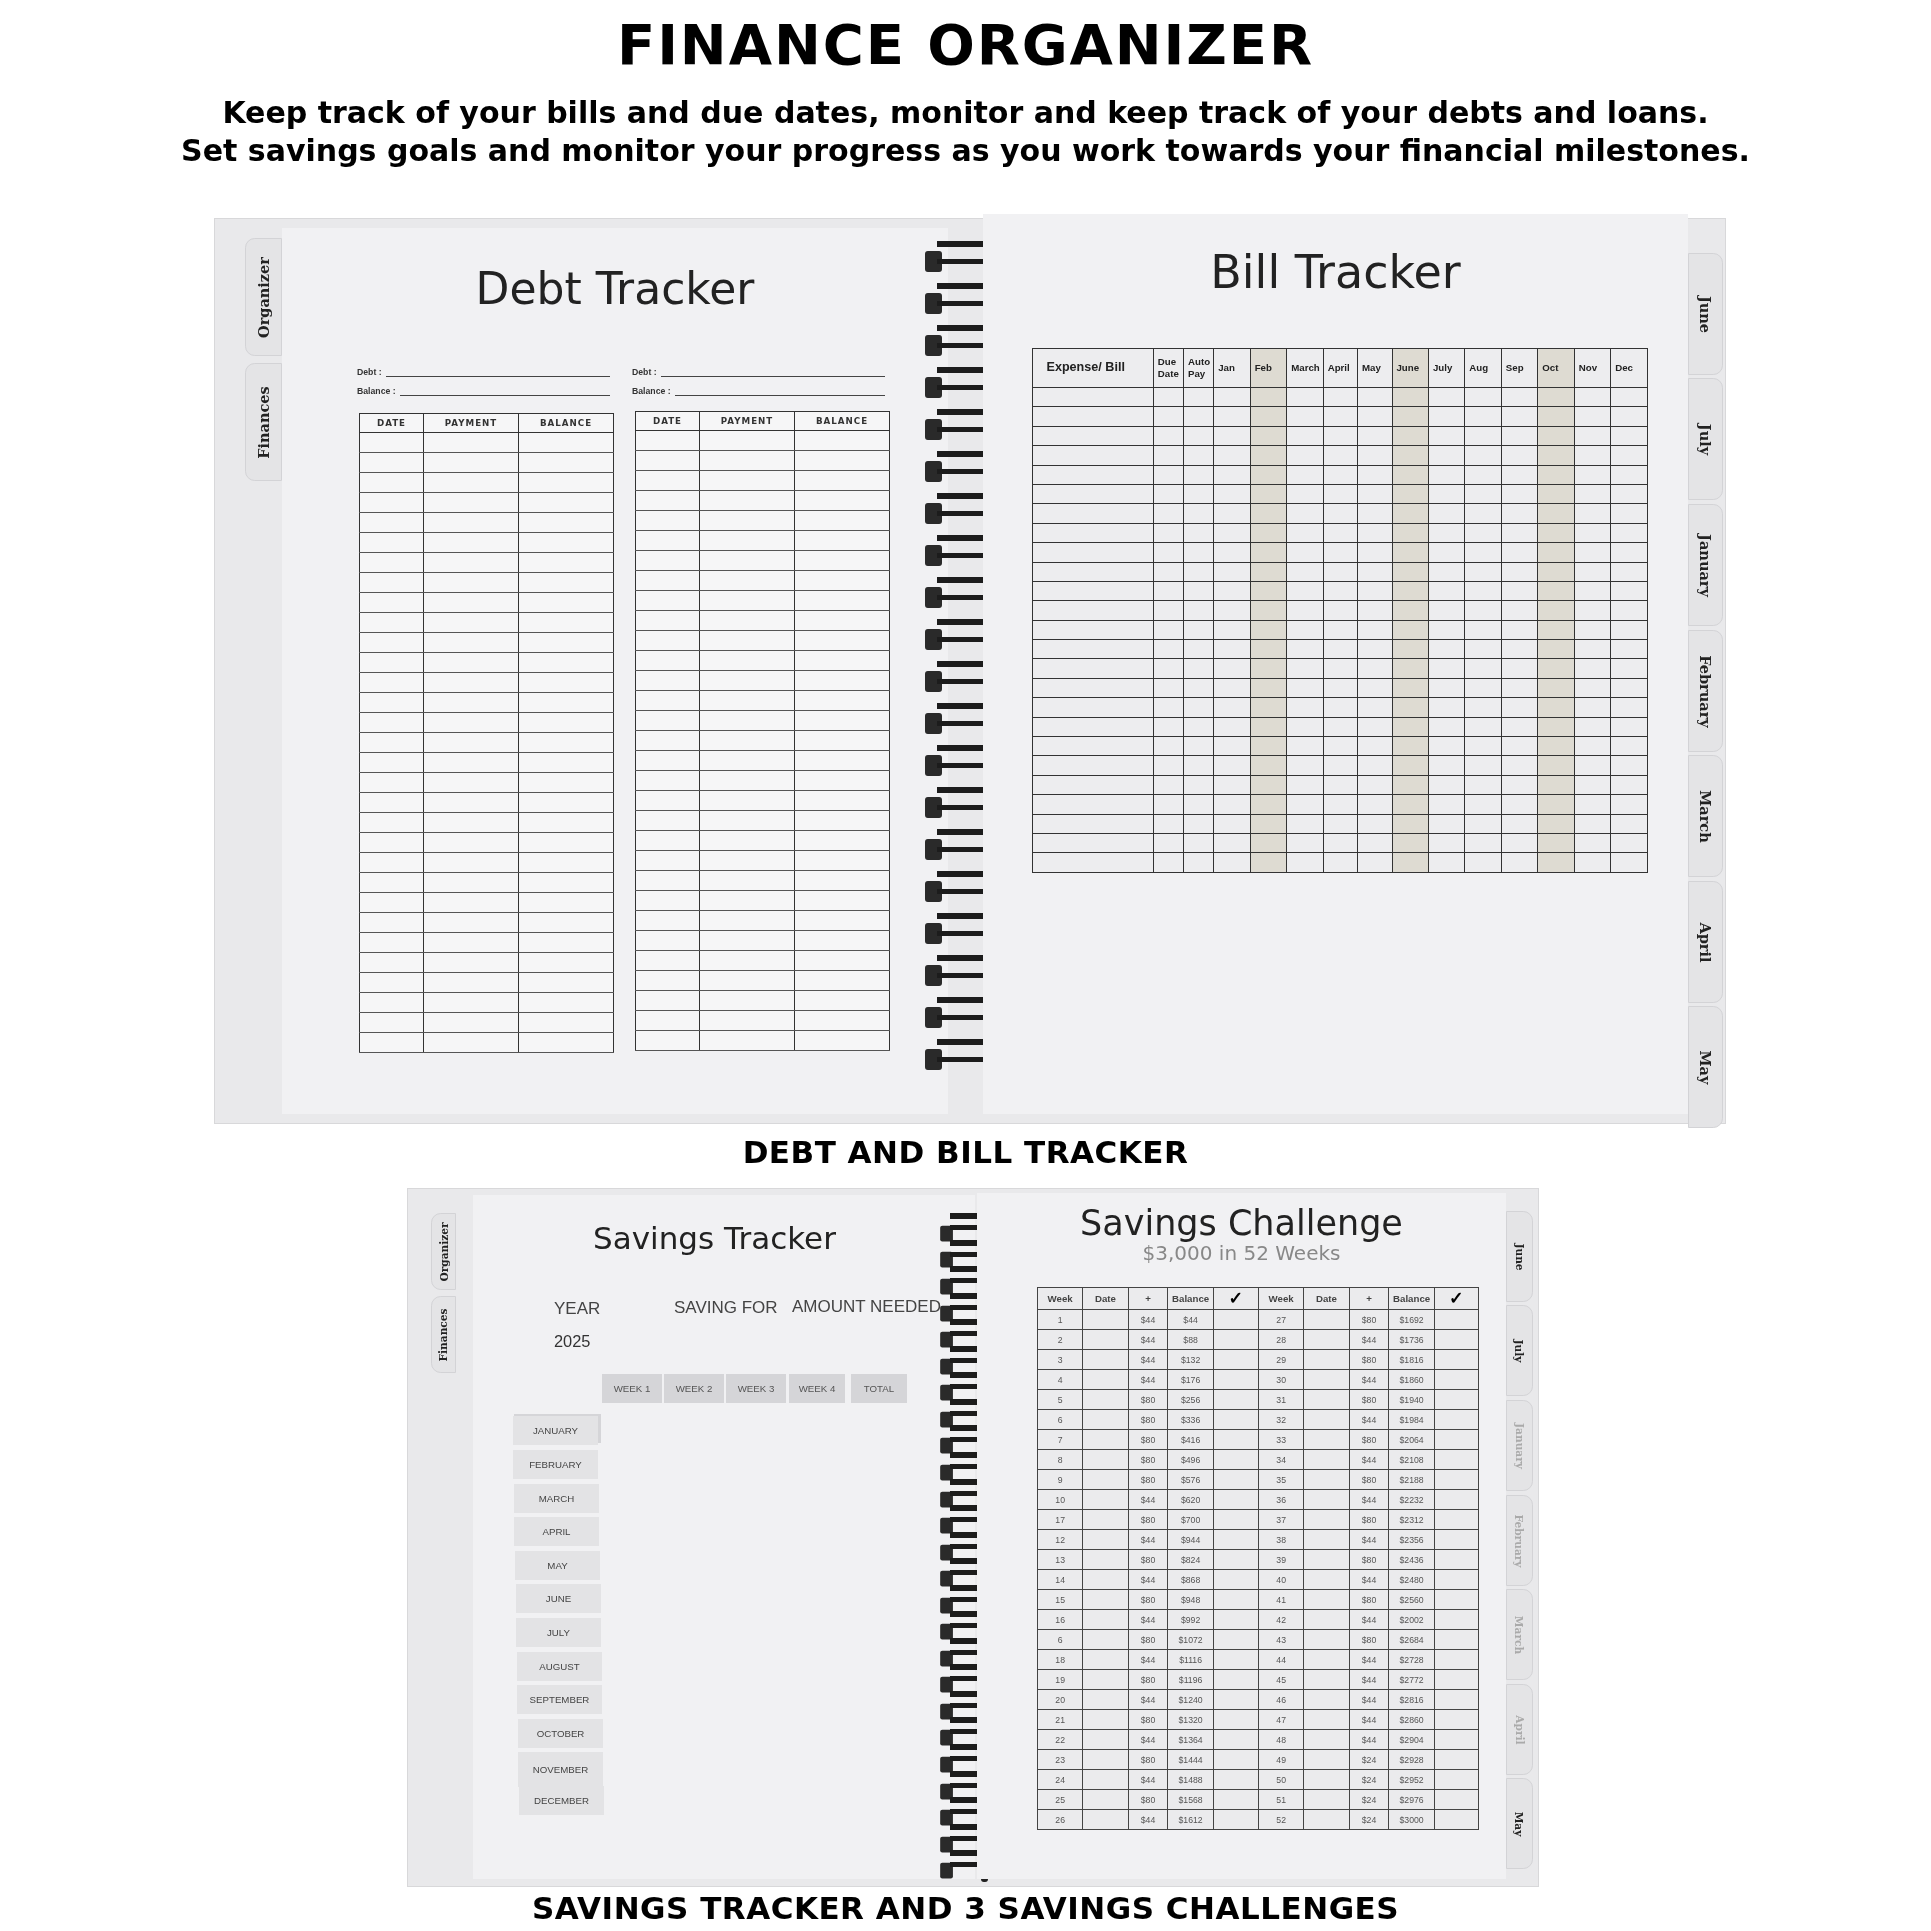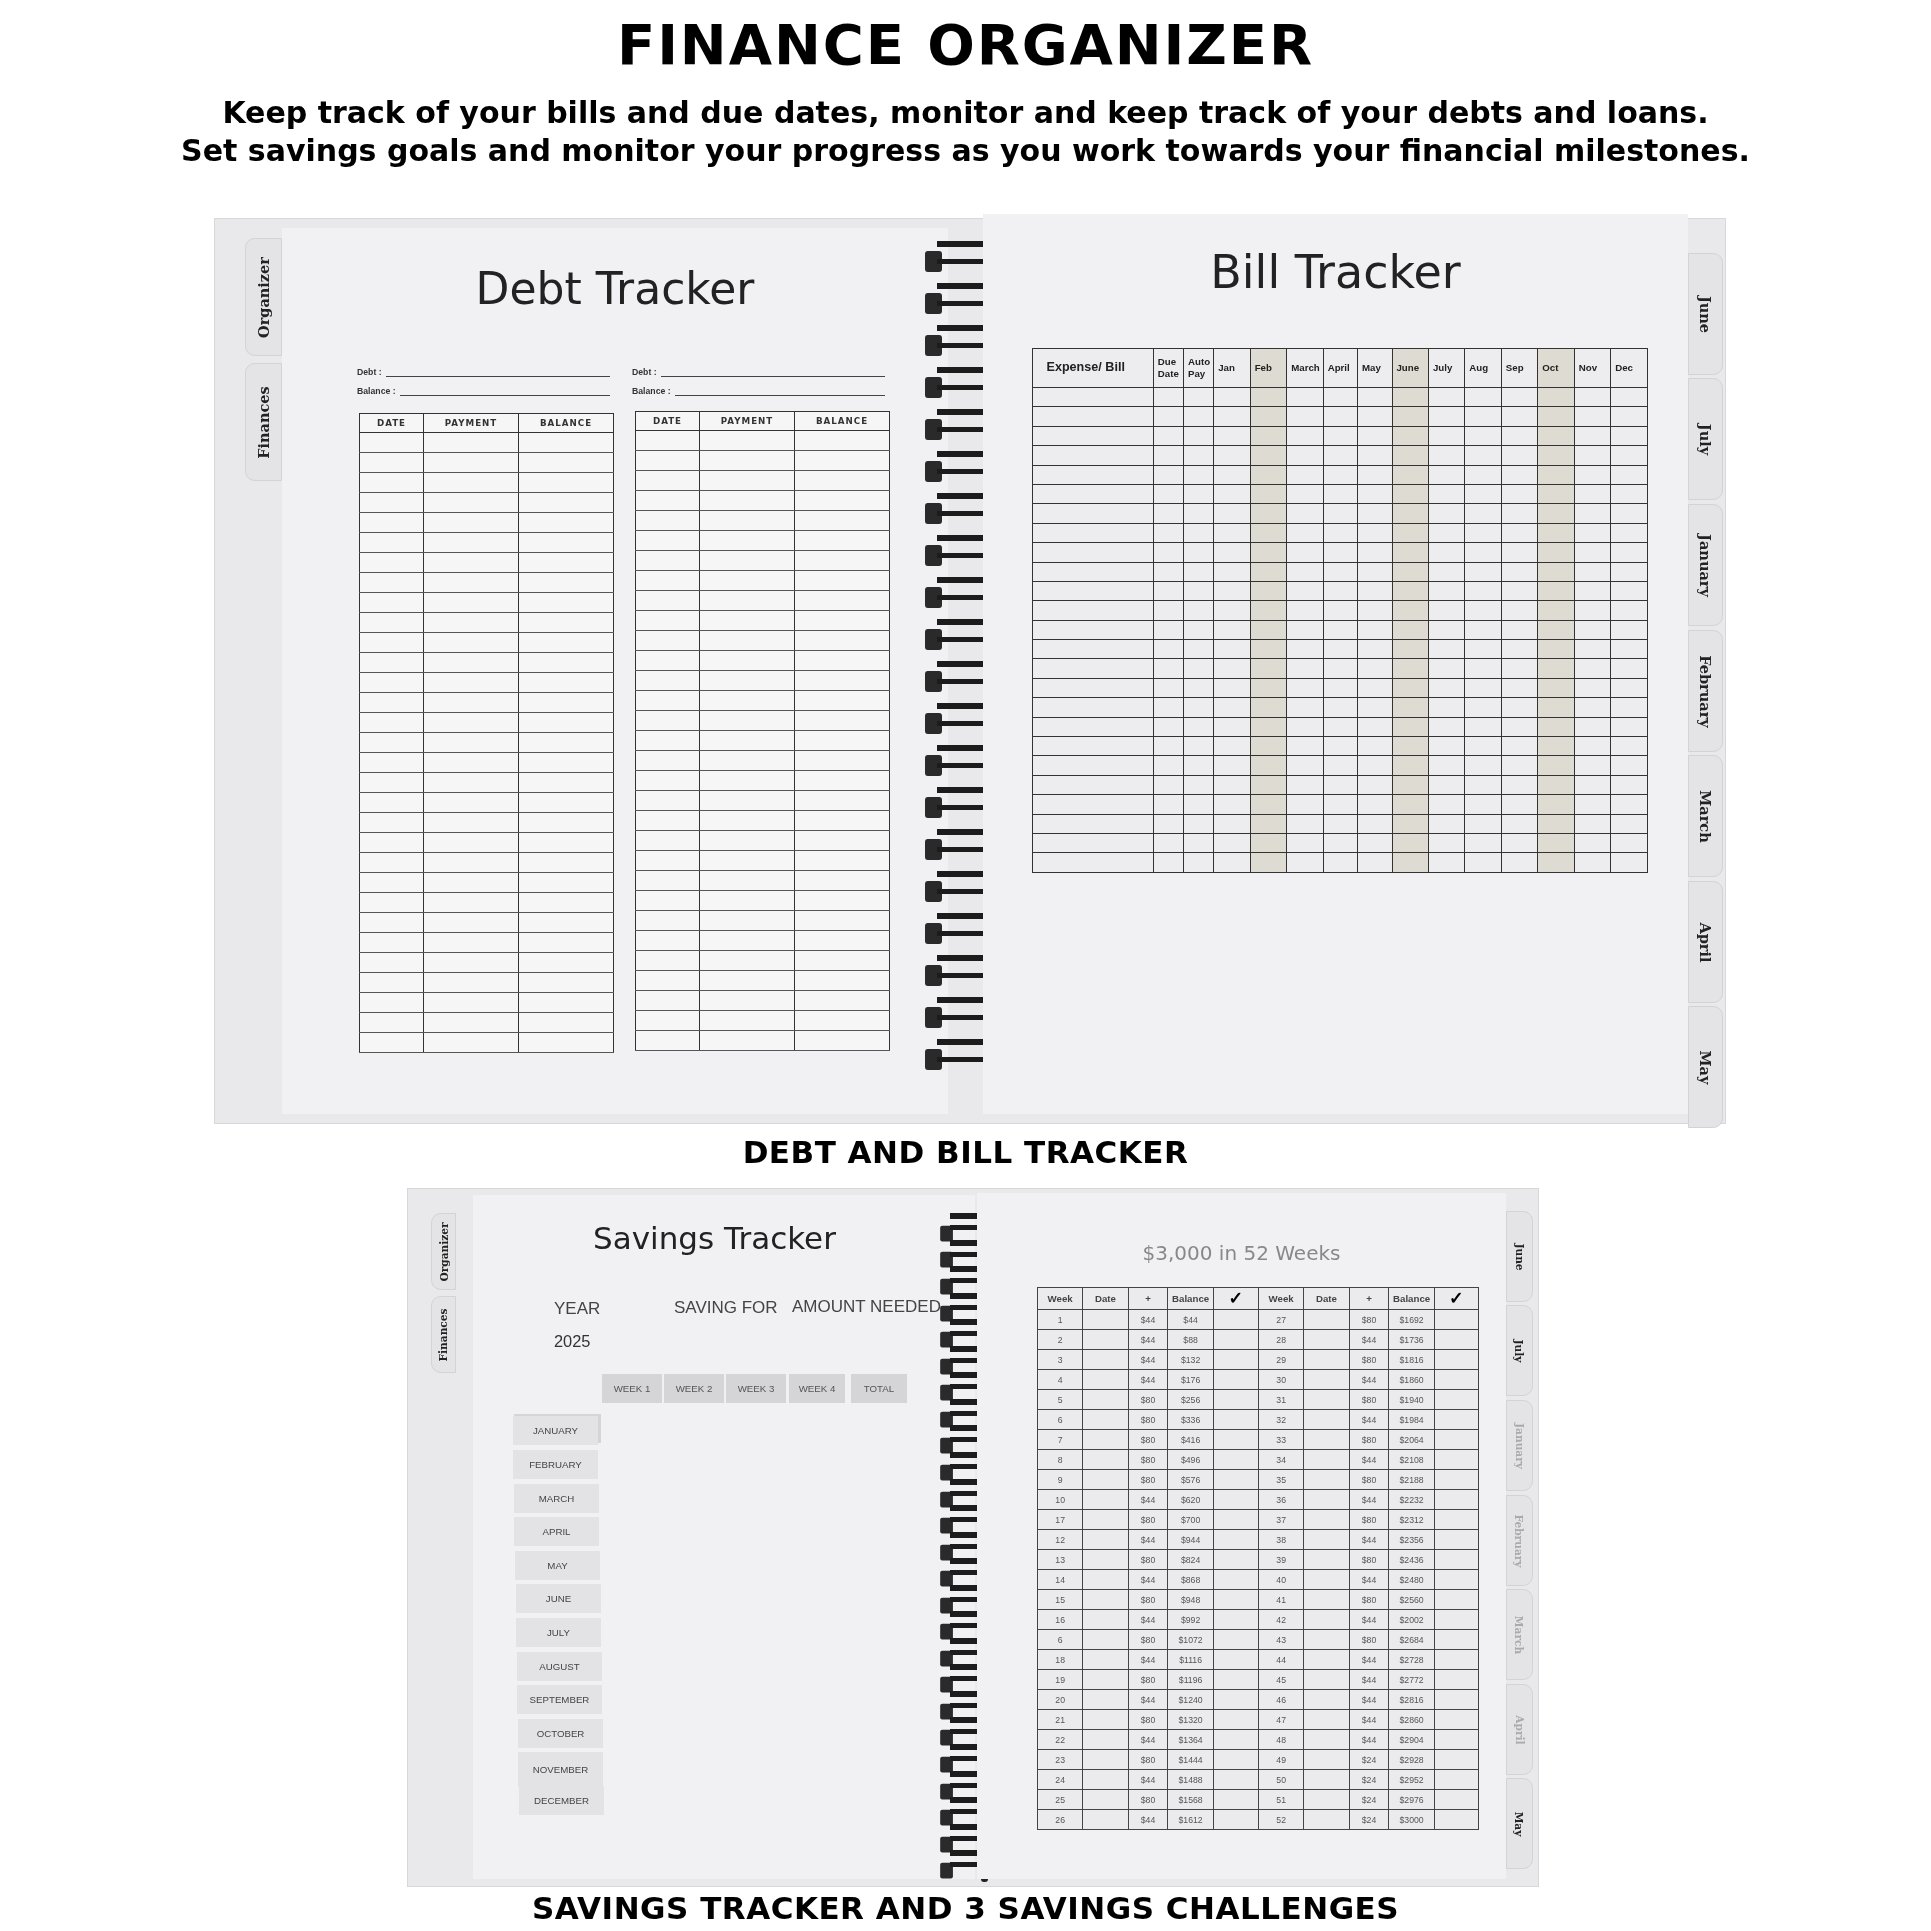--- a/index.html
+++ b/index.html
@@ -1185,20 +1185,21 @@
       <div class="hole" style="left: 43px; top: 19px; height: 13px;"></div>
     </div>
     <div class="coil" style="top: 637px; height: 29px;">
       <div class="stub" style="transform: scale(0.75);"></div>
       <div class="ring" style="height: 17.4px;"></div>
       <div class="hole" style="left: 43px; top: 19px; height: 13px;"></div>
     </div>
   </div>
 
 <div class="page" style="left:977px; top:1193px; width:529px; height:686px;">
+  <div class="page-title" style="left:0; top:9.7px; width:529px; font-size:35px;">Savings Challenge</div>
   <div class="ch-sub" style="left:0; top:48px; width:529px; font-size:20px;">$3,000 in 52 Weeks</div>
 </div>
 <div id="right-tabs-2">
     <div class="vtab right" style="left: 1506px; top: 1211px; width: 27px; height: 91px; border-radius: 0px 9.7px 9.7px 0px;">
       <span style="font-size: 10.6px;">June</span>
     </div>
     <div class="vtab right" style="left: 1506px; top: 1305px; width: 27px; height: 91px; border-radius: 0px 9.7px 9.7px 0px;">
       <span style="font-size: 10.6px;">July</span>
     </div>
     <div class="vtab right" style="left: 1506px; top: 1400px; width: 27px; height: 91px; border-radius: 0px 9.7px 9.7px 0px;">

